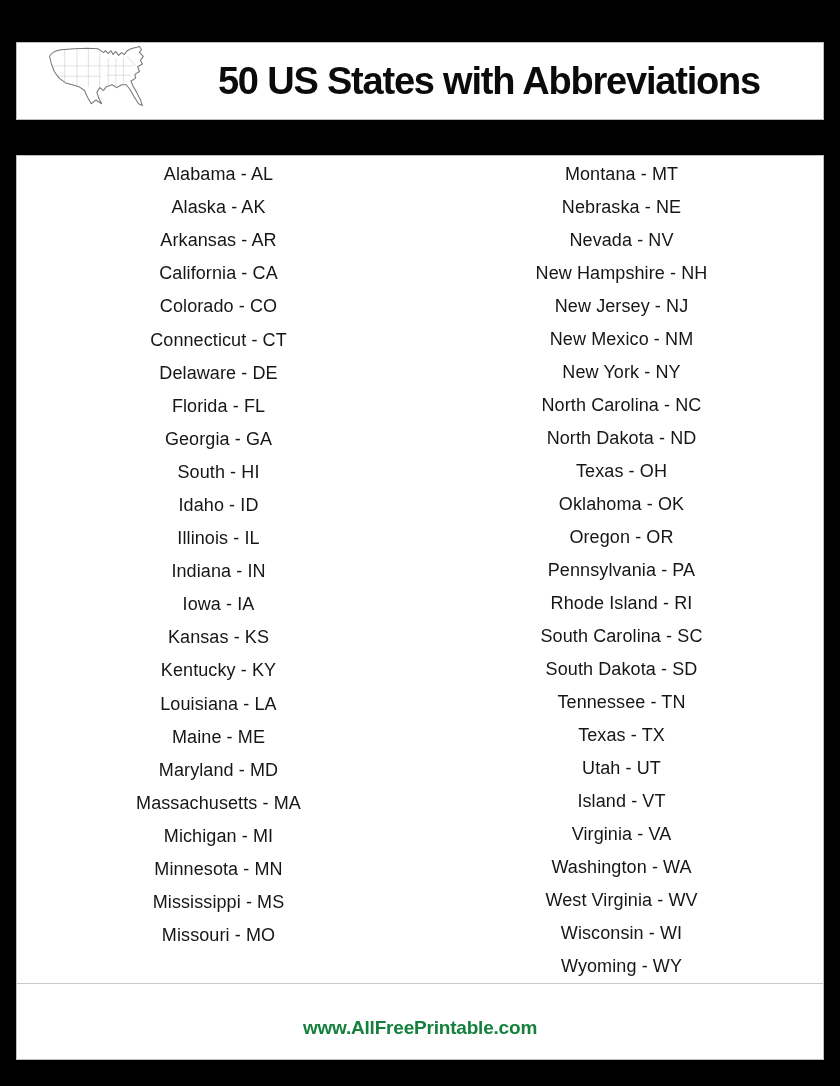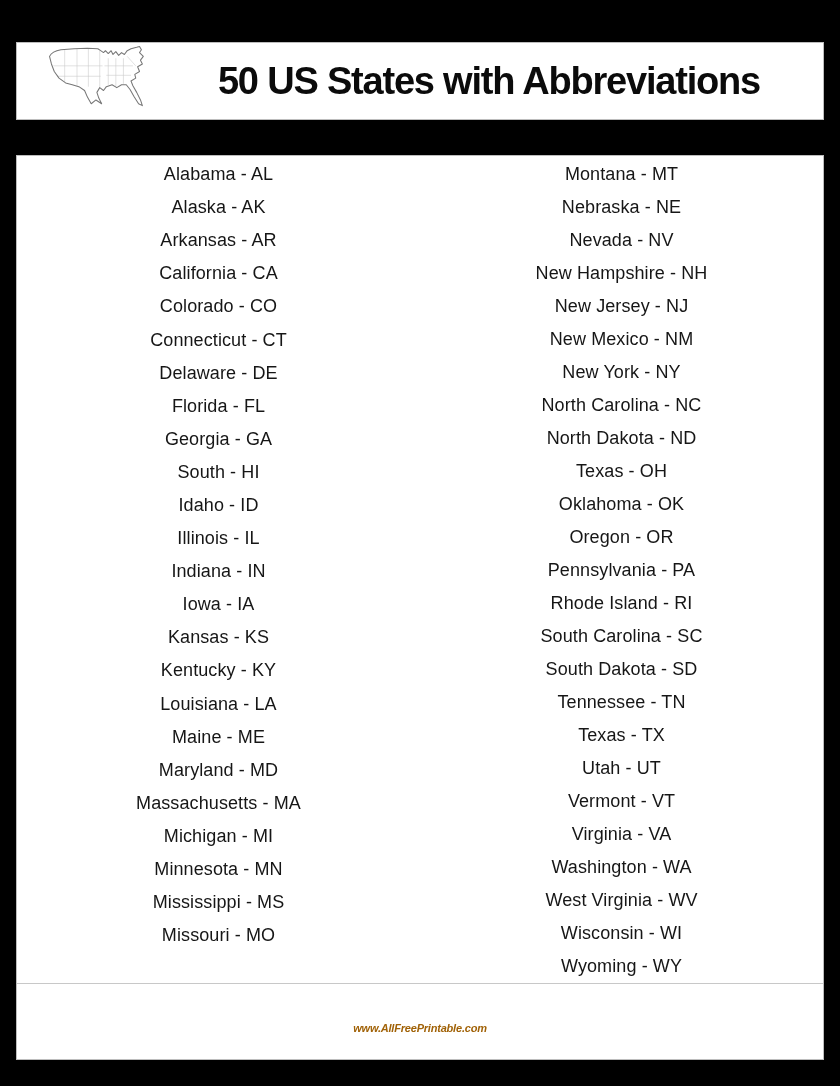--- a/index.html
+++ b/index.html
@@ -74,25 +74,24 @@
   
   .footer-zone {
     height: 74px;
     display: flex;
     align-items: center;
     justify-content: center;
     padding-top: 14px;
     box-sizing: border-box;
   }
   .footer-text {
-    font-size: 11px;
+    font-size: 19px;
     font-weight: 700;
     letter-spacing: -0.2px;
-    color: #a16207;
-    font-style: italic;
+    color: #15803d;
   }
 </style>
 </head>
 <body>
 
 <div class="header-box">
   <div class="map-wrap">
     <svg viewBox="0 0 104 76" preserveAspectRatio="xMidYMid meet" aria-hidden="true">
 
       <g stroke="#c9c9c9" stroke-width="0.6" fill="none">
@@ -157,21 +156,21 @@
         <div class="row">Texas - OH</div>
         <div class="row">Oklahoma - OK</div>
         <div class="row">Oregon - OR</div>
         <div class="row">Pennsylvania - PA</div>
         <div class="row">Rhode Island - RI</div>
         <div class="row">South Carolina - SC</div>
         <div class="row">South Dakota - SD</div>
         <div class="row">Tennessee - TN</div>
         <div class="row">Texas - TX</div>
         <div class="row">Utah - UT</div>
-        <div class="row">Vermont - VT</div>
+        <div class="row">Island - VT</div>
         <div class="row">Virginia - VA</div>
         <div class="row">Washington - WA</div>
         <div class="row">West Virginia - WV</div>
         <div class="row">Wisconsin - WI</div>
         <div class="row">Wyoming - WY</div>
       </div>
   </div>
   <div class="footer-zone">
     <span class="footer-text">www.AllFreePrintable.com</span>
   </div>

